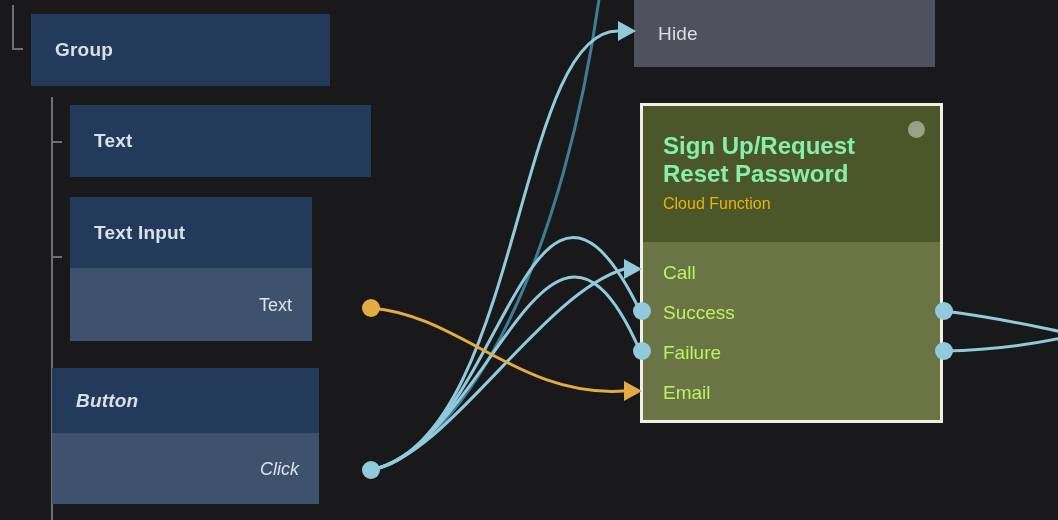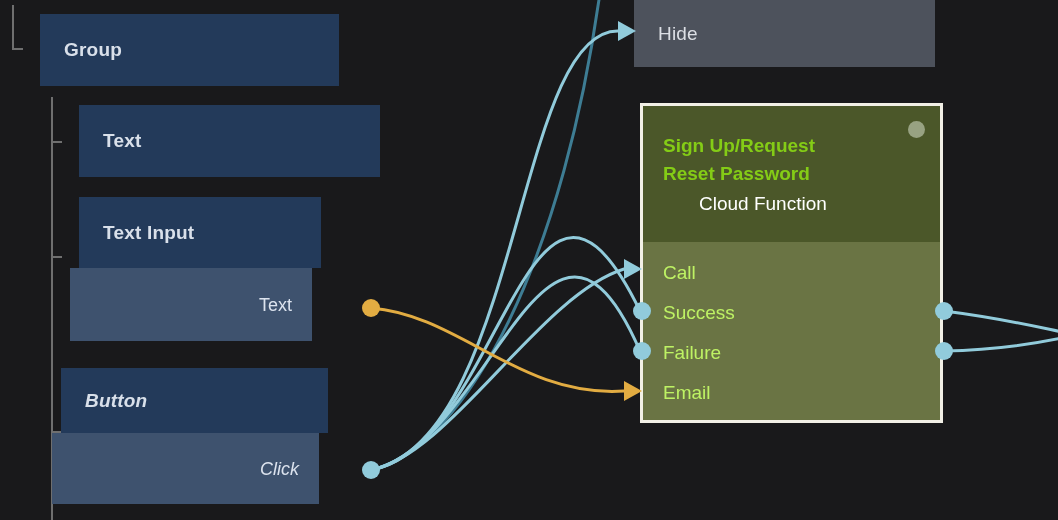--- a/index.html
+++ b/index.html
@@ -5,21 +5,21 @@
   html,body{margin:0;padding:0;}
   body{
     width:1058px;height:520px;position:relative;overflow:hidden;
     background:#19191b;
     font-family:"Liberation Sans", sans-serif;
     -webkit-font-smoothing:antialiased;
   }
   .node{position:absolute;box-sizing:border-box;}
 
   
-  .blue-header{background:#233a5a;margin-left:9px;}
+  .blue-header{background:#233a5a;}
   .blue-row{background:#3e526e;}
   .node-label{
     color:#d9e0ea;font-size:19px;font-weight:700;letter-spacing:.2px;
     position:absolute;left:24px;top:50%;transform:translateY(-50%);white-space:nowrap;
   }
   .port-label-right{
     color:#dce3ee;font-size:18px;font-weight:400;
     position:absolute;right:20px;top:50%;transform:translateY(-50%);white-space:nowrap;
   }
 
@@ -36,24 +36,24 @@
   #hide-node{left:634px;top:0px;width:301px;height:67px;background:#4d525c;}
   #hide-node .node-label{font-weight:400;color:#dcdfe5;}
 
   
   #cloud-node{
     left:640px;top:103px;width:303px;height:320px;
     border:3px solid #f2f0e6;background:#6a7444;
   }
   #cloud-header{position:absolute;left:0;top:0;width:100%;height:136px;background:#4b5729;}
   #cloud-title{
-    position:absolute;left:20px;top:26px;color:#84cc16;font-size:19px;font-weight:700;line-height:28px;
+    position:absolute;left:20px;top:26px;color:#86efac;font-size:24px;font-weight:700;line-height:28px;
   }
   #cloud-subtitle{
-    position:absolute;left:20px;top:84px;color:#ffffff;font-size:19px;font-weight:400;line-height:28px;margin-left:36px;
+    position:absolute;left:20px;top:84px;color:#eab308;font-size:16px;font-weight:400;line-height:28px;
   }
   .cloud-port{
     position:absolute;left:20px;transform:translateY(-50%);
     color:#bef264;font-size:19px;font-weight:400;white-space:nowrap;
   }
   #cloud-port-call{top:167px;}
   #cloud-port-success{top:207px;}
   #cloud-port-failure{top:247px;}
   #cloud-port-email{top:287px;}
   #cloud-status-dot{

